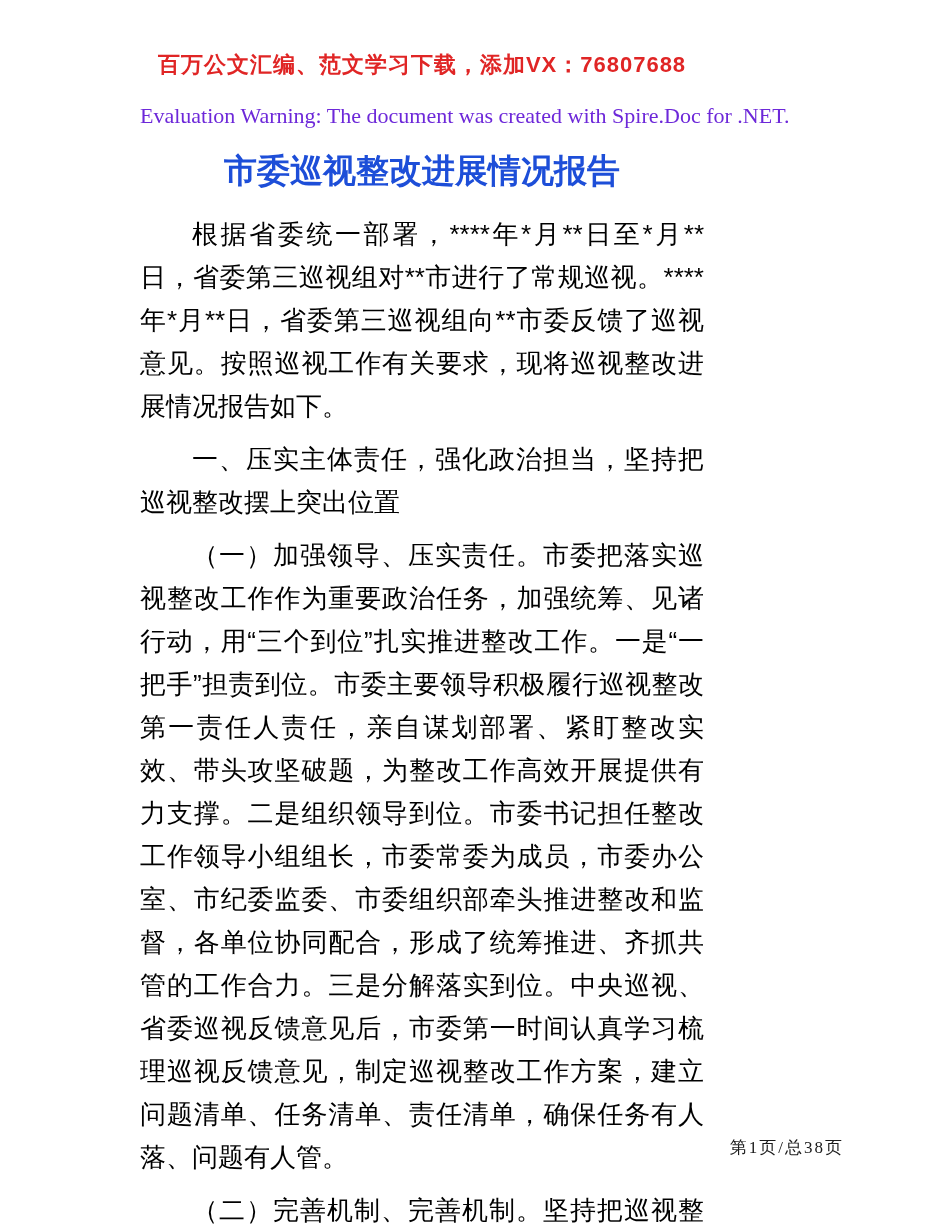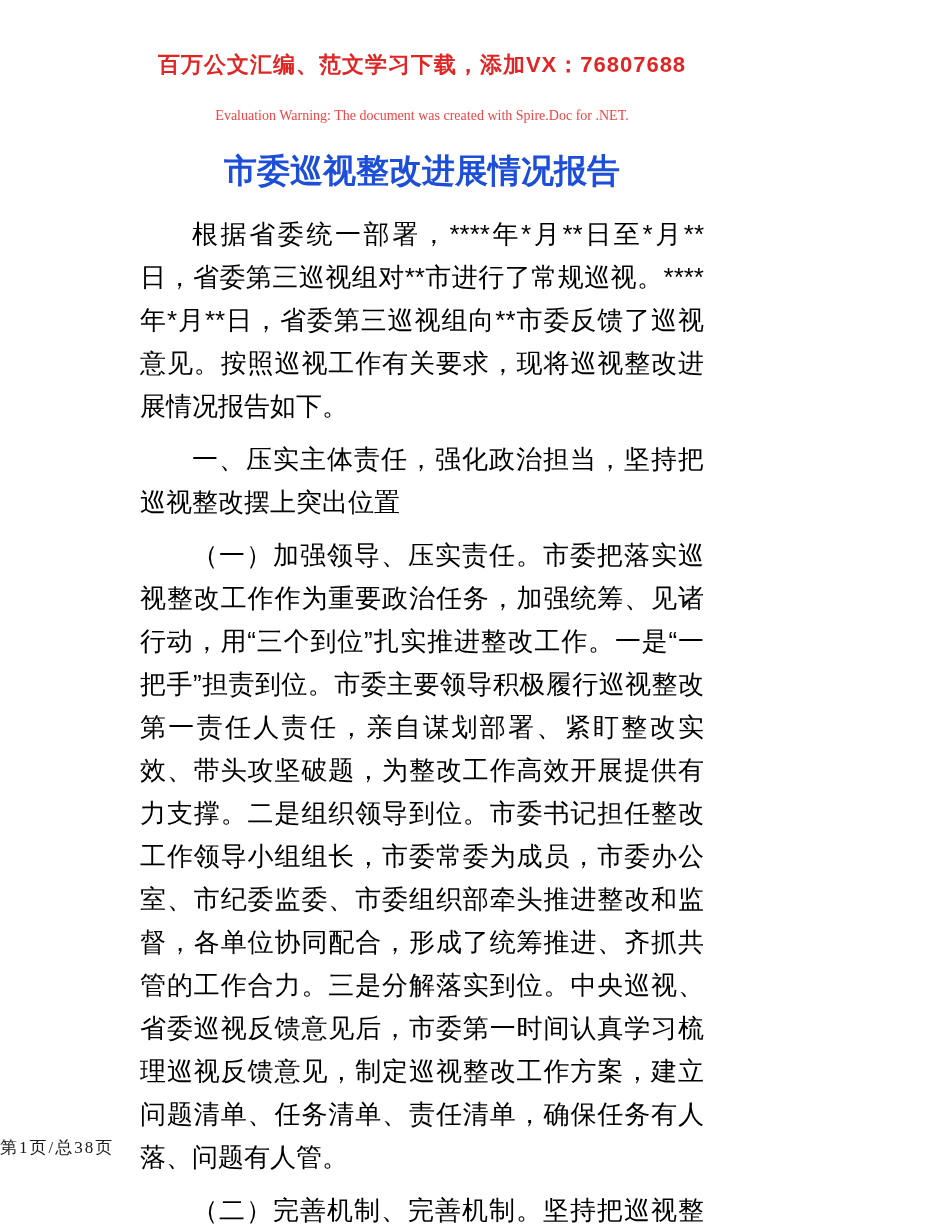--- a/index.html
+++ b/index.html
@@ -28,22 +28,22 @@
     font-size: 22px;
     font-weight: bold;
     letter-spacing: 1px;
     color: #e02525;
     line-height: 30px;
   }
   .eval-warning {
     margin-top: 24px;
     text-align: center;
     font-family: "Liberation Serif", serif;
-    font-size: 14px;
-    color: #ef4444;
+    font-size: 22px;
+    color: #6d28d9;
     line-height: 24px;
     white-space: nowrap;
   }
   .doc-title {
     margin: 20px 0 0 0;
     text-align: center;
     font-size: 33px;
     font-weight: bold;
     line-height: 46px;
     color: #1d4ed8;
@@ -55,24 +55,24 @@
     text-align: justify;
     text-indent: 52px;
     color: #000000;
     word-break: break-all;
   }
   .para.first {
     margin-top: 19px;
   }
   .page-footer {
     position: absolute;
-    left: 0;
+    left: 9px;
     right: 0;
     top: 1136px;
-    text-align: left;
+    text-align: right;
     font-family: "Liberation Serif", serif;
     font-size: 17px;
     letter-spacing: 2px;
     color: #1a1a1a;
   }
 </style>
 </head>
 <body>
 
 <div class="page">

